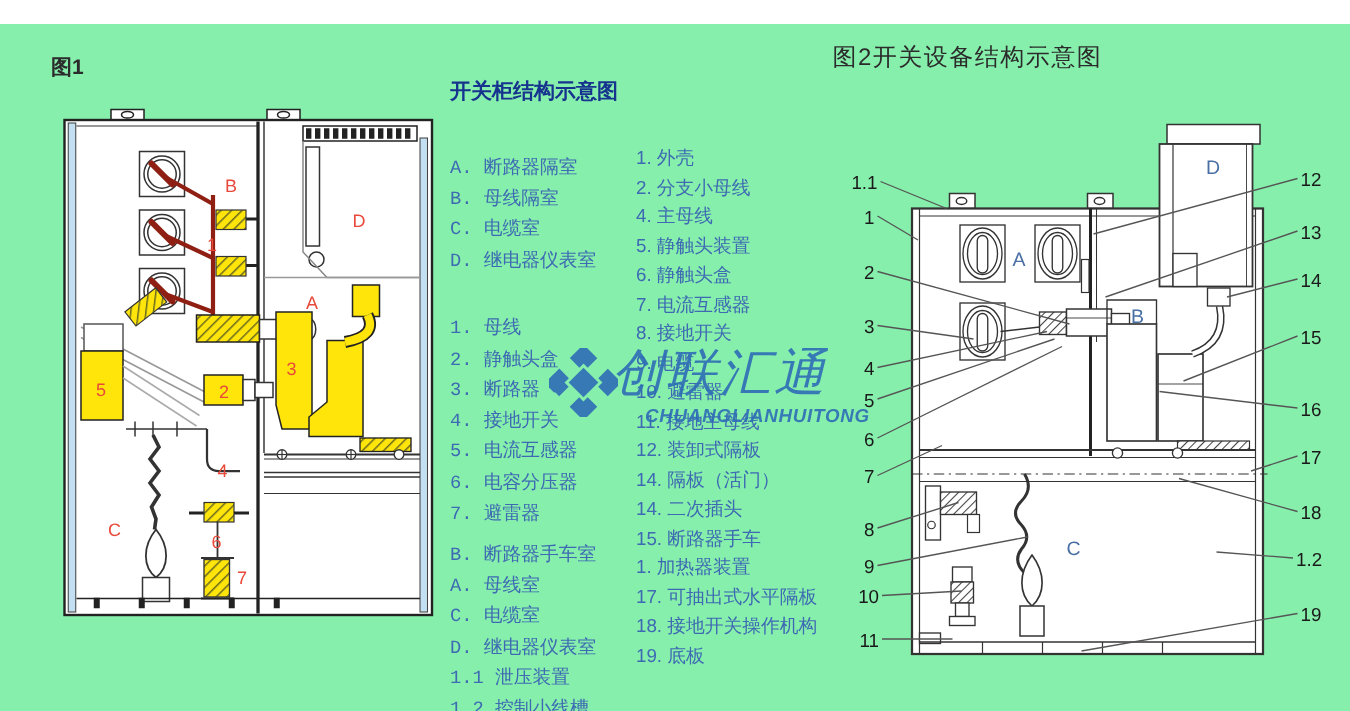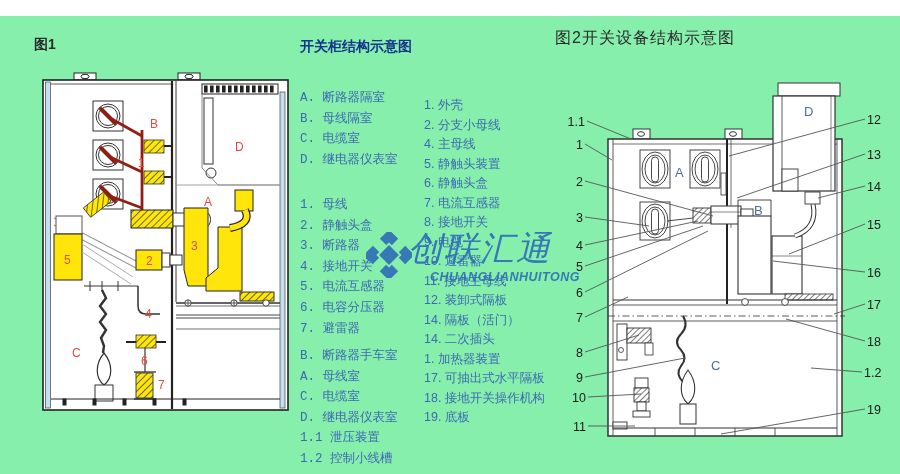--- a/index.html
+++ b/index.html
@@ -1,20 +1,20 @@
 <!DOCTYPE html>
 <html><head>
 <meta charset="utf-8">
 <style>
   html,body{margin:0;padding:0;background:#fff;}
   #canvas{position:relative;width:900px;height:474px;background:#86efac;overflow:hidden;
           font-family:"Liberation Sans","DejaVu Sans",sans-serif;margin-top:16px;}
   .abs{position:absolute;}
   #fig1-caption{left:34px;top:20px;font-size:14px;font-weight:600;color:#2b2b2b;}
-  #legend1{left:300px;top:22px;width:128px;font-family:Liberation Mono, monospace;}
+  #legend1{left:300px;top:36px;width:128px;font-family:Liberation Mono, monospace;}
   #legend1 .lg-title{font-size:14px;font-weight:700;color:#16338e;margin:0 0 0 0;}
   .lg-block{position:absolute;left:0;width:128px;}
   .lg-item{font-size:12.5px;color:#3d6ab2;line-height:20.6px;white-space:nowrap;}
   #legend2{left:424px;top:80px;width:140px;}
   #legend2 .lg-item{line-height:19.5px;}
   #fig2-title{left:555px;top:12px;width:345px;text-align:left;font-size:16px;color:#2b2b2b;letter-spacing:1px;}
   svg text{font-family:"Liberation Sans","DejaVu Sans",sans-serif;}
   .callout{font-size:12.5px;fill:#1a1a1a;}
   .f2letter{font-size:13px;fill:#4a6fa5;}
   .f1label{font-size:12px;fill:#e8493a;}
@@ -245,20 +245,21 @@
     <div class="lg-item">5. 静触头装置</div>
     <div class="lg-item">6. 静触头盒</div>
     <div class="lg-item">7. 电流互感器</div>
     <div class="lg-item">8. 接地开关</div>
     <div class="lg-item">9. 电缆</div>
     <div class="lg-item">10. 避雷器</div>
     <div class="lg-item">11. 接地主母线</div>
     <div class="lg-item">12. 装卸式隔板</div>
     <div class="lg-item">14. 隔板（活门）</div>
     <div class="lg-item">14. 二次插头</div>
+    <div class="lg-item">15. 断路器手车</div>
     <div class="lg-item">1. 加热器装置</div>
     <div class="lg-item">17. 可抽出式水平隔板</div>
     <div class="lg-item">18. 接地开关操作机构</div>
     <div class="lg-item">19. 底板</div>
   </div>
 
   <div class="abs" id="watermark">
     <svg class="abs" style="left:0;top:2px;" width="46" height="46" viewBox="0 0 46 46">
       <path d="M23,4 L42,23 L23,42 L4,23 Z" fill="none" stroke="#2e6db6" stroke-width="9" stroke-dasharray="17 9.9" stroke-dashoffset="8.5"></path>
       <rect x="16" y="16" width="14" height="14" transform="rotate(45 23 23)" fill="#2e6db6"></rect>

